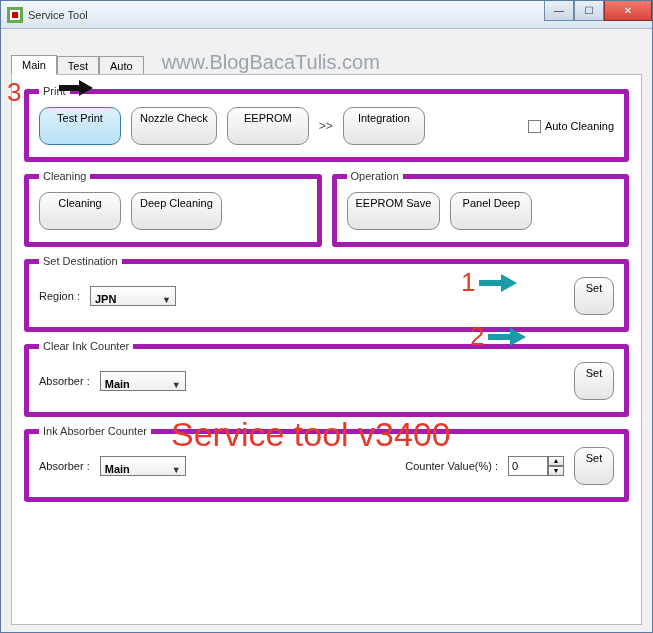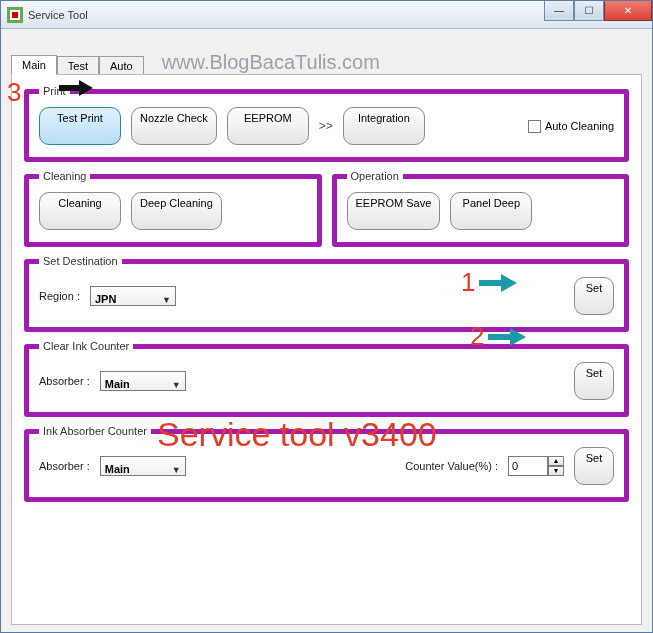--- a/index.html
+++ b/index.html
@@ -28,21 +28,21 @@
   .checkbox .box { width: 13px; height: 13px; border: 1px solid #7a7a7a; background: #fff; }
   .twocol { display: flex; gap: 10px; }
   .twocol fieldset { flex: 1; }
   select, .combo { height: 20px; border: 1px solid #7a7a7a; background: linear-gradient(#fff,#eee); padding: 0 4px; min-width: 86px; }
   .combo { display:inline-flex; align-items:flex-end; justify-content:space-between;font-weight:bold; }
   .combo .arrow { font-size:9px; color:#333; margin-left:6px; }
   .spinner { display:inline-flex; align-items:center; }
   .spinner input { width: 40px; height: 20px; border: 1px solid #7a7a7a; padding: 0 3px; }
   .spinner .arrows { display:flex; flex-direction:column; }
   .spinner .arrows span { width:16px; height:10px; border:1px solid #7a7a7a; background:linear-gradient(#fff,#e0e0e0); font-size:7px; line-height:8px; text-align:center; }
-  .big-red { position:absolute; left:145px; top:340px; color:#e53a2b; font-size:34px; font-family:"Segoe UI Semilight", Arial; }
+  .big-red { position:absolute; left:159px; top:340px; color:#e53a2b; font-size:34px; font-family:"Segoe UI Semilight", Arial; }
   .annot-hand { fill:#1b9aa7; }
   .annot-num { color:#e53a2b; font-size:26px; font-weight:500; font-family:"Segoe UI Semilight", Arial; }
   .annot { position:absolute; display:flex; align-items:center; gap:4px; pointer-events:none; }
   .label { color:#222; }
   .spacer { flex: 1; }
 </style>
 </head>
 <body>
 
 <div class="window">

